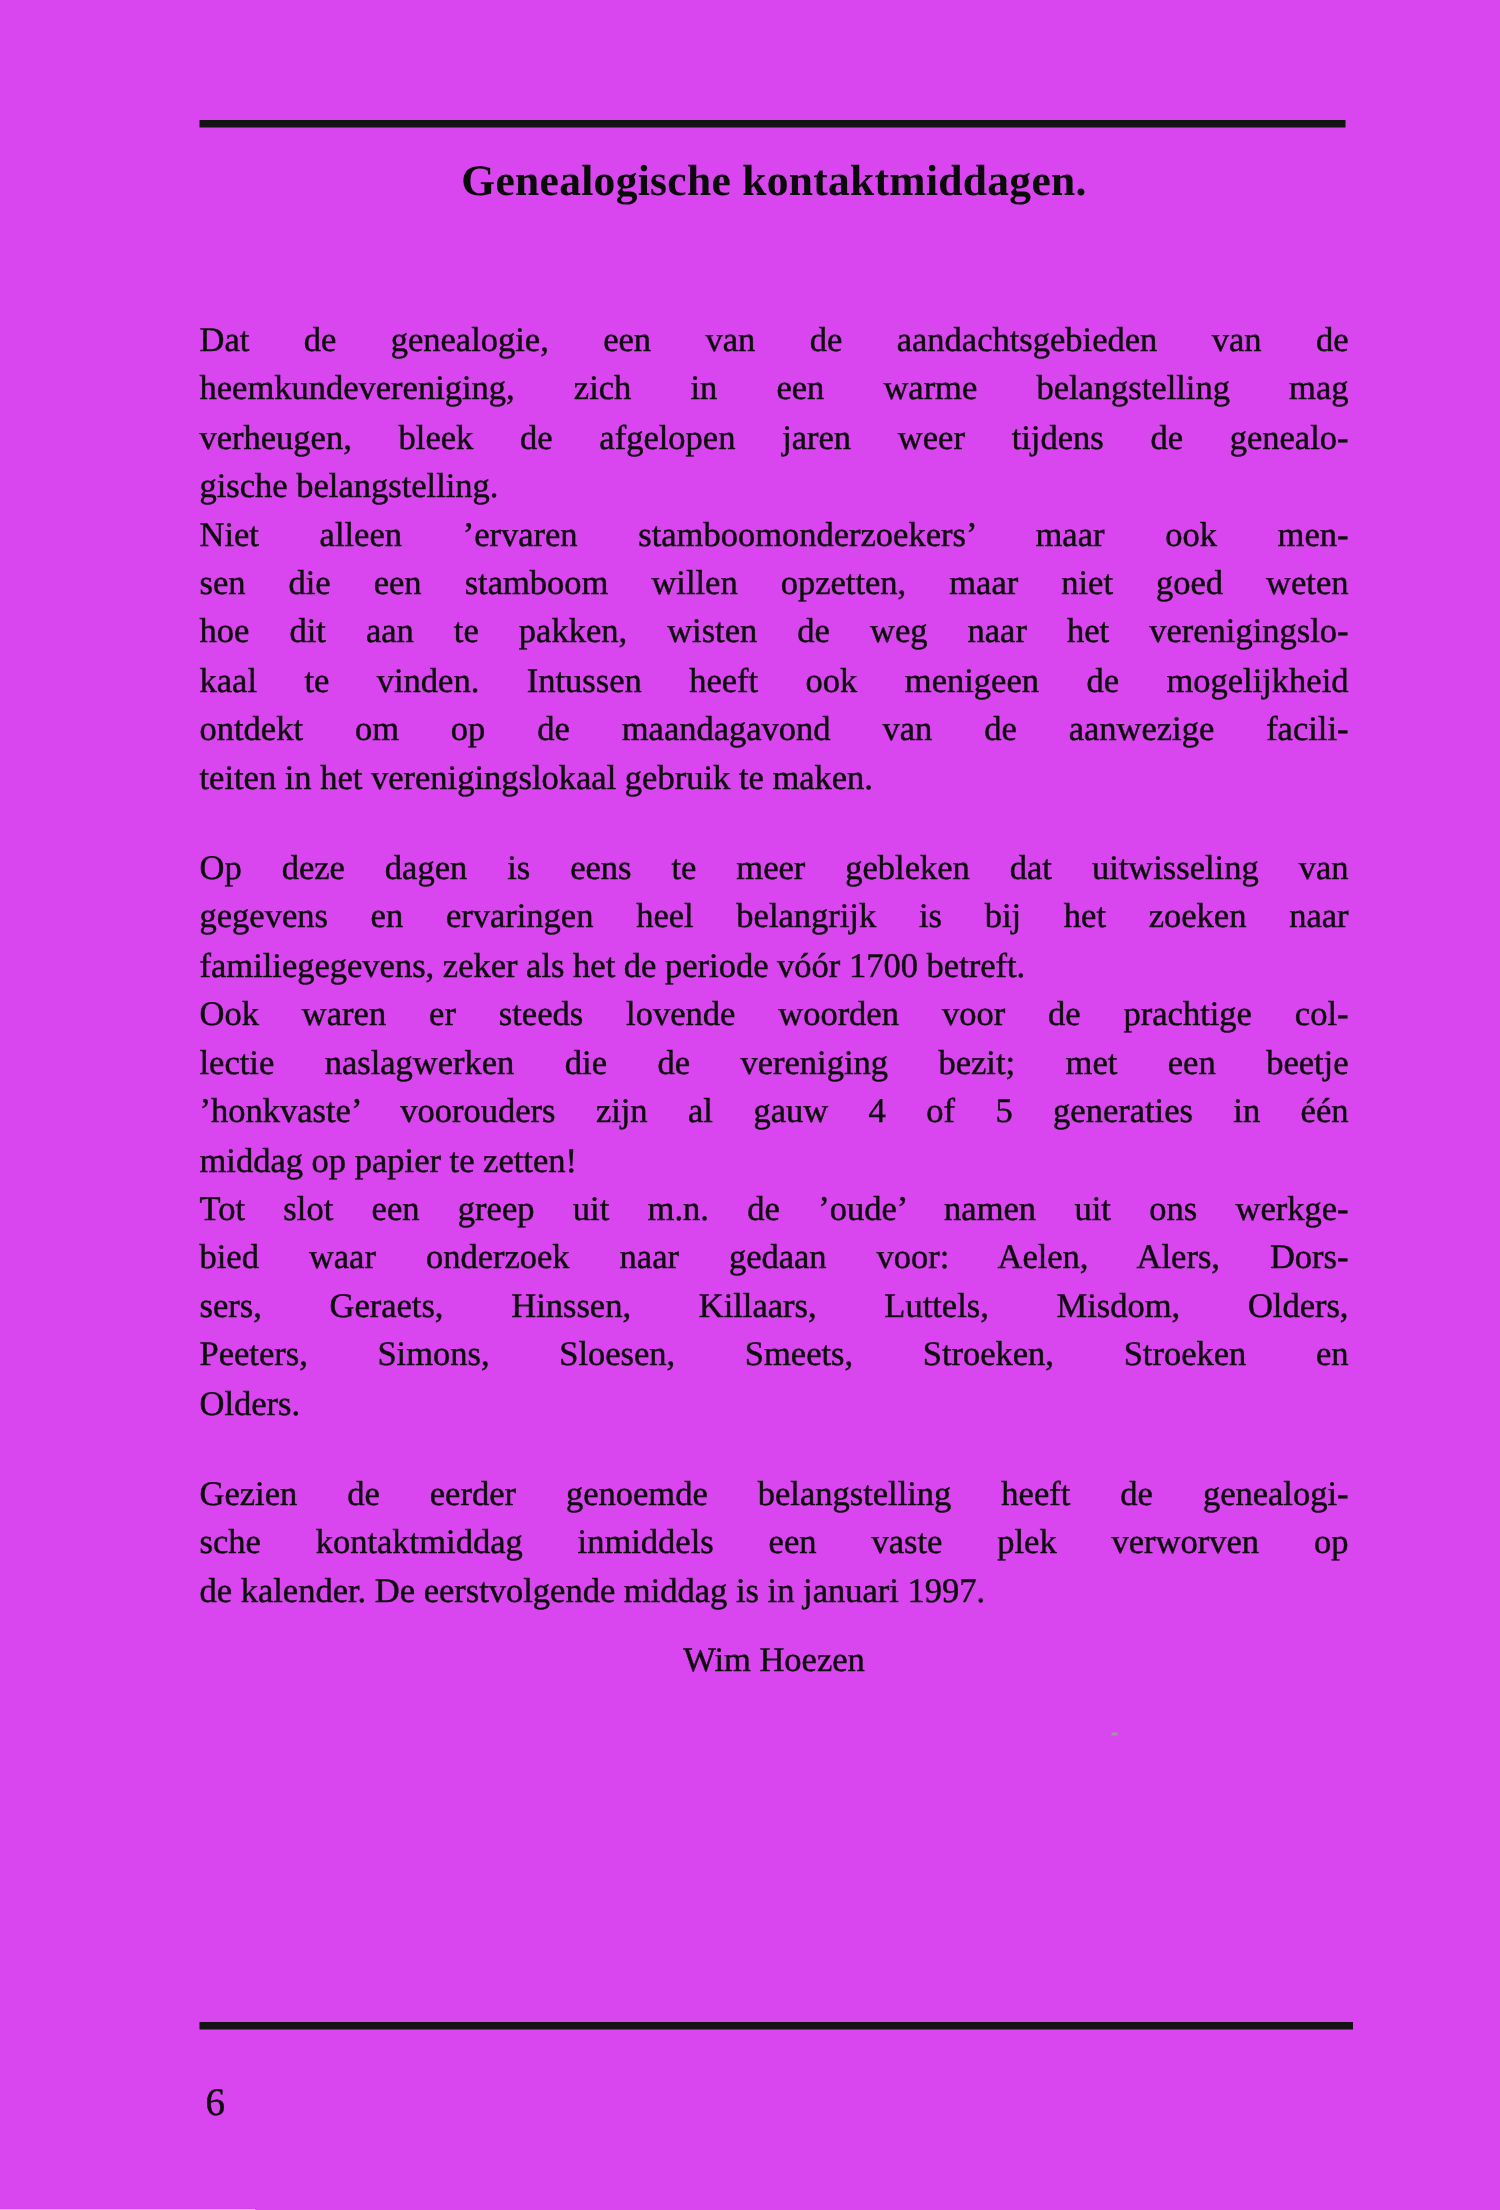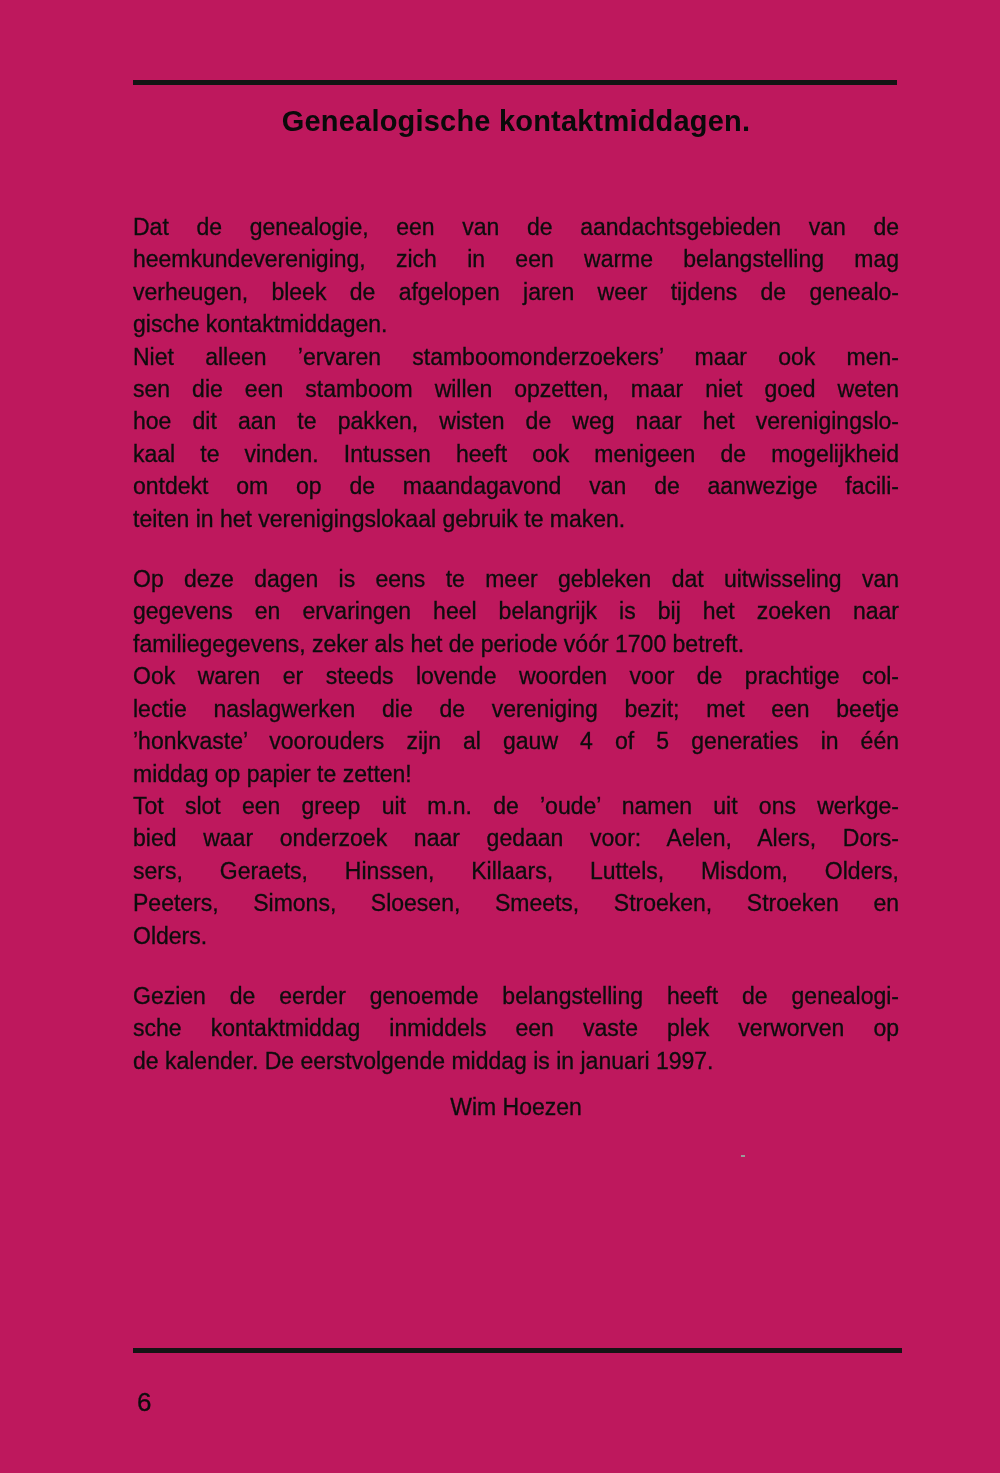--- a/index.html
+++ b/index.html
@@ -1,21 +1,21 @@
 <!DOCTYPE html>
 <html><head>
 <meta charset="utf-8">
 <style>
   html, body { margin: 0; padding: 0; background: #ffffff; }
   .page {
     position: relative;
     width: 1000px;
     height: 1473px;
-    background: #be185d;
-    font-family: Liberation Sans, sans-serif;
+    background: #d946ef;
+    font-family: Liberation Serif, serif;
     color: #0d0d0d;
     overflow: hidden;
   }
   .rule {
     position: absolute;
     background: #141414;
   }
   .rule-top  { left: 133px; top: 80px;   width: 764px; height: 5px; }
   .rule-bottom { left: 133px; top: 1348px; width: 769px; height: 5px; }
   .title {
@@ -79,21 +79,21 @@
   <div class="rule rule-top"></div>
 
   <h1 class="title">Genealogische kontaktmiddagen.</h1>
 
   <div class="body">
 
     <div class="para">
       <div class="line">Dat de genealogie, een van de aandachtsgebieden van de</div>
       <div class="line">heemkundevereniging, zich in een warme belangstelling mag</div>
       <div class="line">verheugen, bleek de afgelopen jaren weer tijdens de genealo-</div>
-      <div class="line end">gische kontaktmiddagen.</div>
+      <div class="line end">gische belangstelling.</div>
     </div>
 
     <div class="para">
       <div class="line">Niet alleen ’ervaren stamboomonderzoekers’ maar ook men-</div>
       <div class="line">sen die een stamboom willen opzetten, maar niet goed weten</div>
       <div class="line">hoe dit aan te pakken, wisten de weg naar het verenigingslo-</div>
       <div class="line">kaal te vinden. Intussen heeft ook menigeen de mogelijkheid</div>
       <div class="line">ontdekt om op de maandagavond van de aanwezige facili-</div>
       <div class="line end">teiten in het verenigingslokaal gebruik te maken.</div>
     </div>

